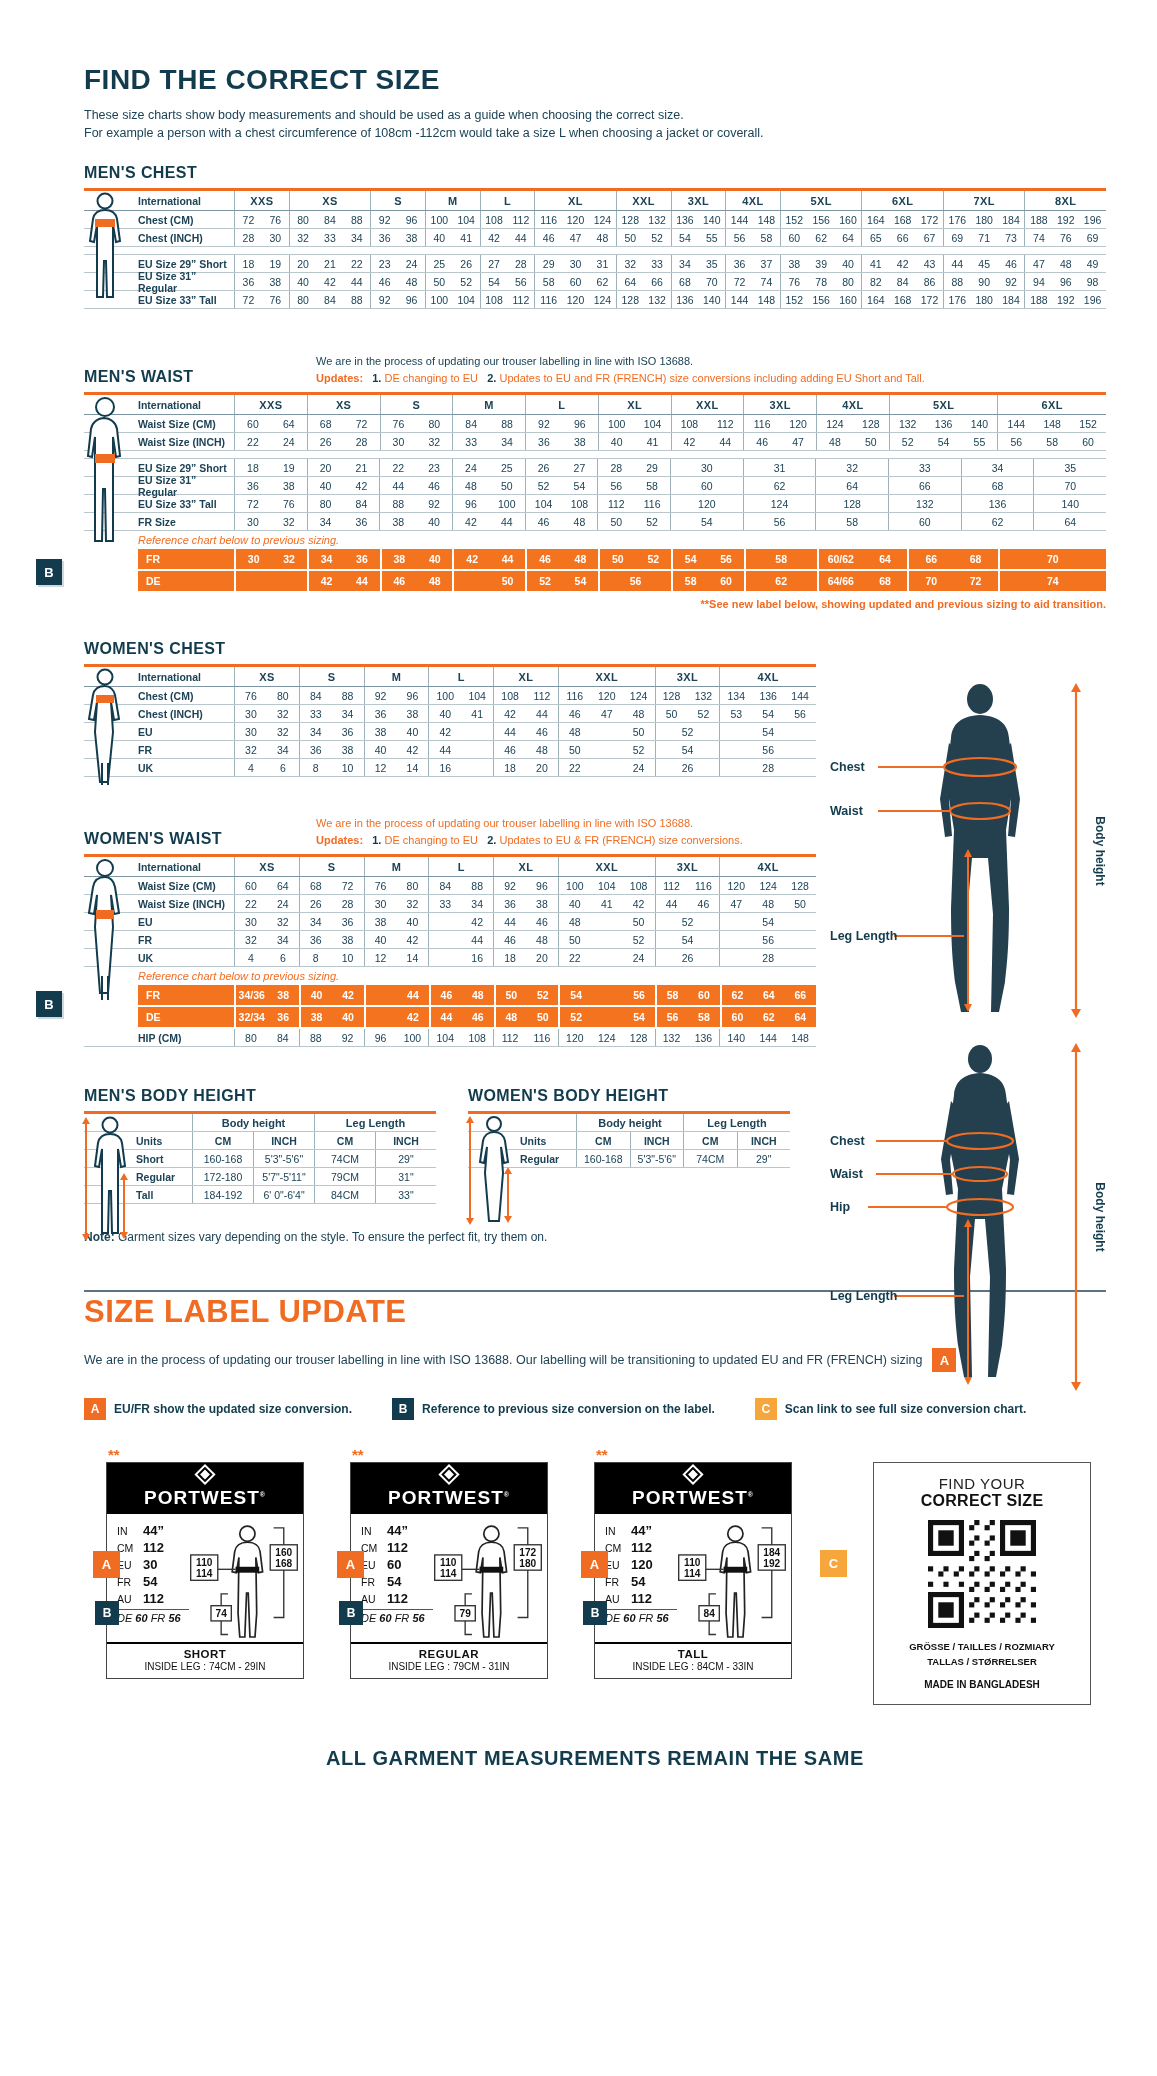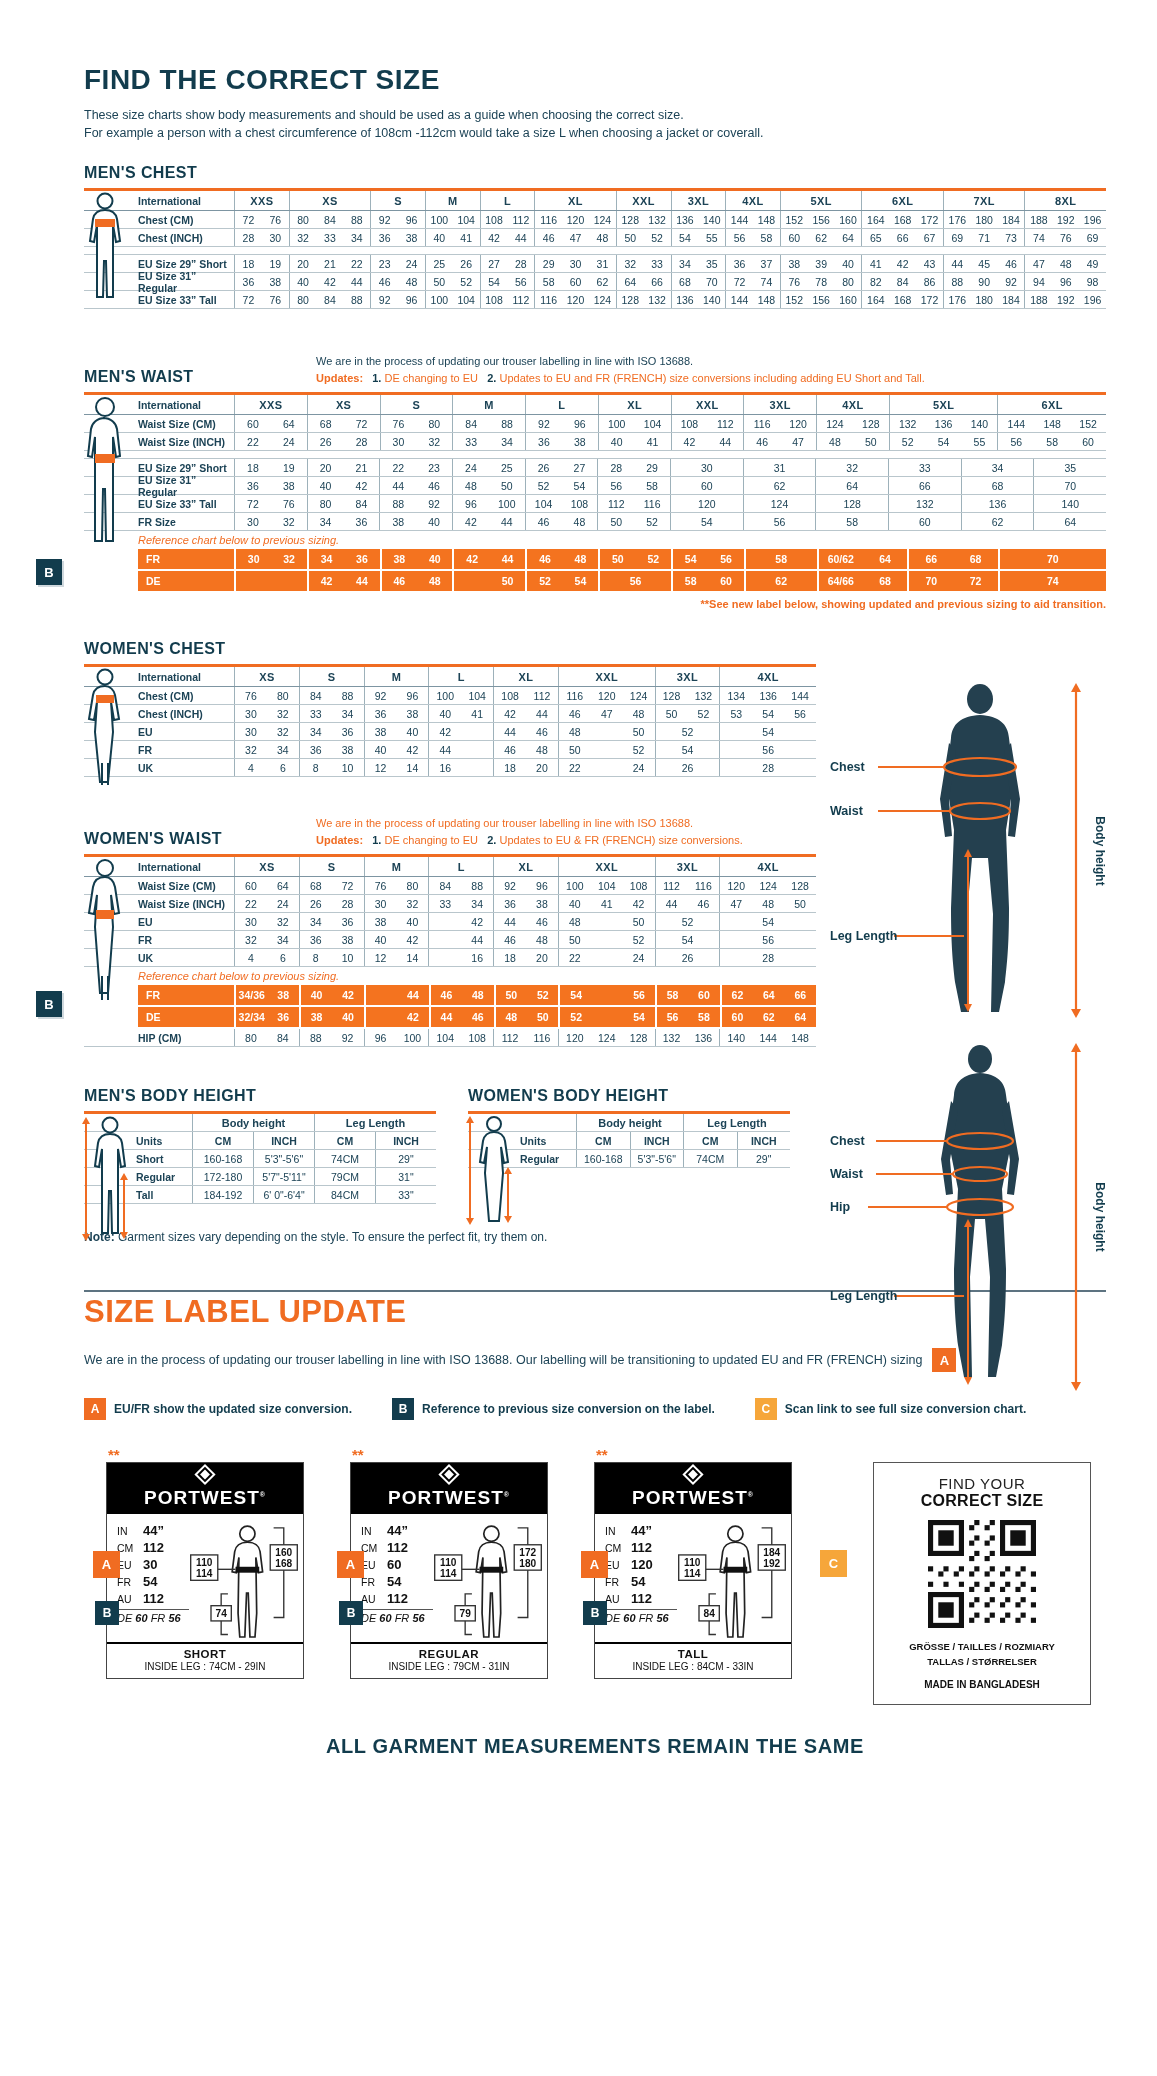--- a/index.html
+++ b/index.html
@@ -90,21 +90,21 @@
   .card-fit .inseam{font-size:10px;margin-top:1px;}
   .cardA{position:absolute;left:-14px;top:88px;width:27px;height:27px;background:#f06c22;color:#fff;font-weight:800;font-size:13px;display:flex;align-items:center;justify-content:center;}
   .cardB{position:absolute;left:-12px;top:138px;width:24px;height:24px;background:#123c4d;color:#fff;font-weight:800;font-size:12px;display:flex;align-items:center;justify-content:center;}
   .cbadge{width:27px;height:27px;background:#f6a63a;color:#fff;font-weight:800;font-size:13px;display:flex;align-items:center;justify-content:center;margin:104px 26px 0 -18px;flex:none;}
   .qrcard{width:204px;border:1.5px solid #555;background:#fff;text-align:center;padding:12px 6px 14px 6px;margin-top:16px;color:#111;}
   .qr-l1{font-size:15px;letter-spacing:.5px;color:#222;}
   .qr-l2{font-size:16px;font-weight:800;letter-spacing:.3px;}
   .langs{font-size:9.5px;font-weight:700;margin-top:8px;line-height:1.5;}
   .made{font-size:10px;font-weight:800;margin-top:10px;}
 
-  .bottom1{font-size:20px;font-weight:800;color:#123c4d;text-align:center;letter-spacing:.6px;margin-top:30px;}
+  .bottom1{font-size:20px;font-weight:800;color:#123c4d;text-align:center;letter-spacing:.6px;margin-top:42px;}
   .bottom2{font-size:16.5px;font-weight:800;text-align:center;letter-spacing:.5px;margin-top:6px;color:#fff;-webkit-text-stroke:1.1px #2e5a73;}
 </style>
 </head>
 <body>
 
 <div class="page">
   <div class="content">
 
     <h1>FIND THE CORRECT SIZE</h1>
     <p class="intro">

